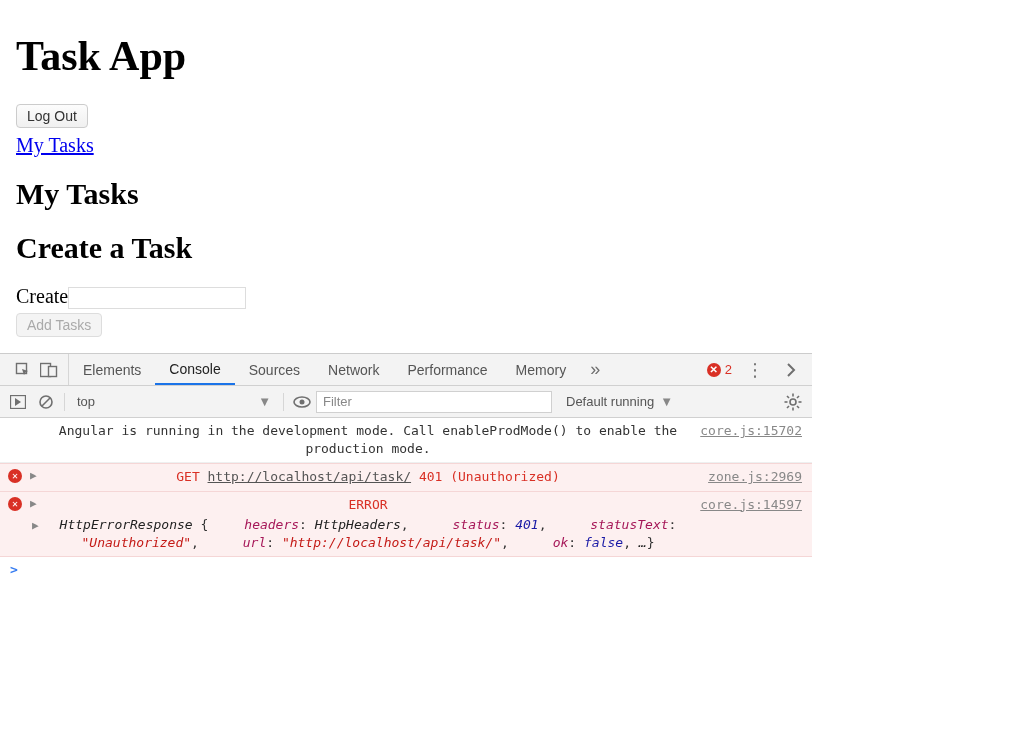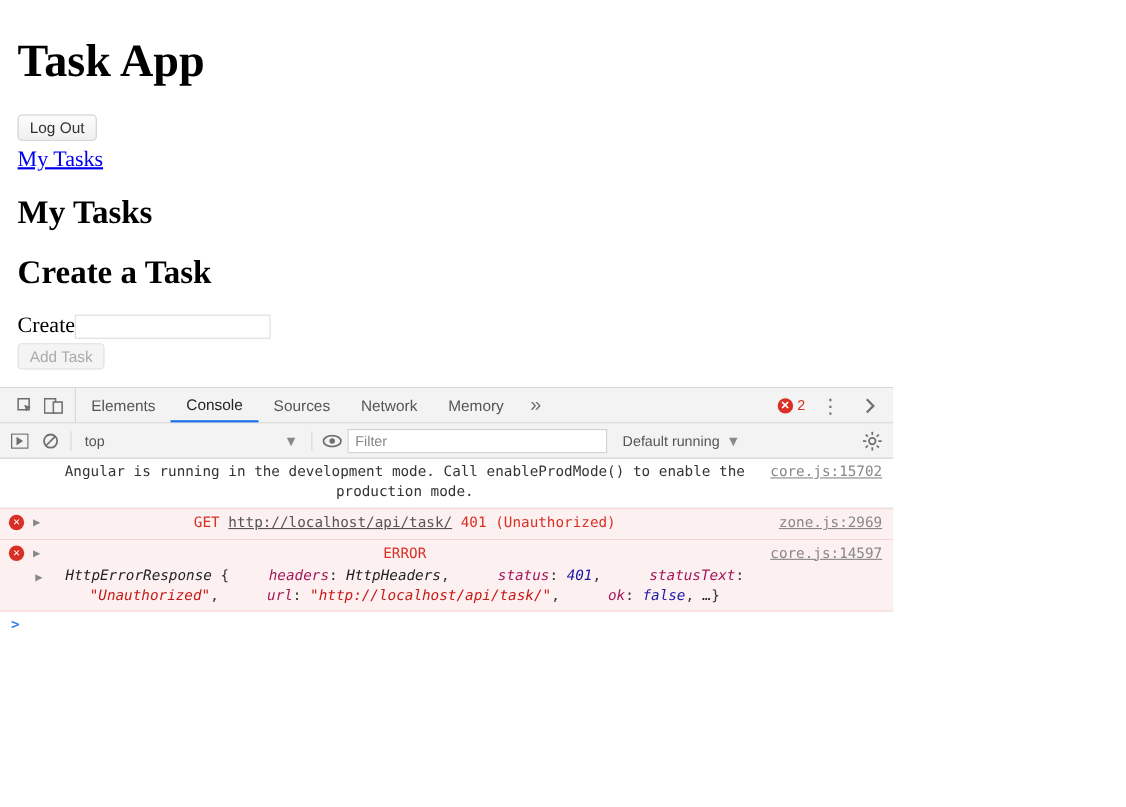--- a/index.html
+++ b/index.html
@@ -286,21 +286,21 @@
   <br>
   <a class="link">My Tasks</a>
 
   <h2>My Tasks</h2>
   <h2>Create a Task</h2>
 
   <div class="form-row">
     <label>Create</label><input id="title-input" type="text" style="">
   </div>
   <div style="margin-top:4px;">
-    <button class="btn-disabled">Add Task</button>
+    <button class="btn-disabled">Add Tasks</button>
   </div>
 </div>
 
 <div class="devtools">
 
   <div class="dt-tabs">
     <div class="dt-iconpair">
       <div class="dt-icon">
         <svg width="16" height="16" viewBox="0 0 16 16">
             <rect x="1.5" y="1.5" width="10" height="10" fill="none" stroke="#6f6f6f" stroke-width="1.4"></rect>
@@ -311,20 +311,21 @@
         <svg width="18" height="16" viewBox="0 0 18 16">
             <rect x="0.5" y="1.5" width="10" height="13" fill="none" stroke="#6f6f6f" stroke-width="1.4"></rect>
             <rect x="8.5" y="4.5" width="8" height="10" fill="#f3f3f3" stroke="#6f6f6f" stroke-width="1.4"></rect>
           </svg>
       </div>
     </div>
     <div class="dt-tab">Elements</div>
     <div class="dt-tab active">Console</div>
     <div class="dt-tab">Sources</div>
     <div class="dt-tab">Network</div>
+    <div class="dt-tab">Performance</div>
     <div class="dt-tab">Memory</div>
     <div class="dt-more">»</div>
     <div class="dt-right">
       <div class="err-badge">
         <span class="err-circle">✕</span>
         <span>2</span>
       </div>
       <div class="dt-icon" style="font-size:18px;">⋮</div>
       <div class="dt-icon">
         <svg width="10" height="14" viewBox="0 0 10 14">

